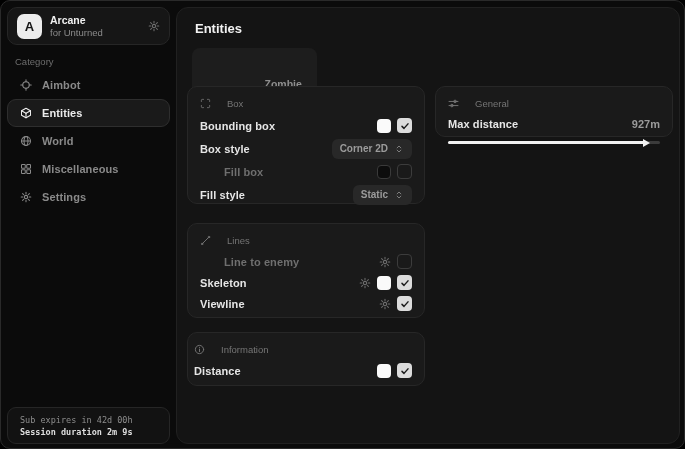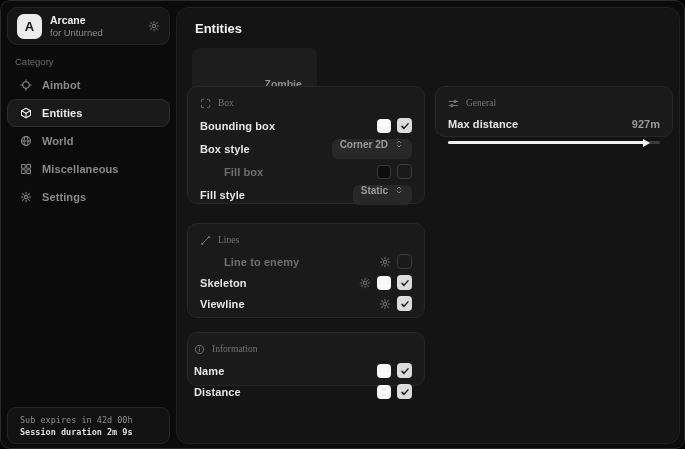--- a/index.html
+++ b/index.html
@@ -39,39 +39,39 @@
     padding:5px 12px;border-radius:6px;font-family:inherit;cursor:pointer;}
   .tab.active{background:#15803d;color:#f0f0f0;margin-top:44px;}
 
   .card{position:absolute;background:#1a1a1a;border:1px solid #272727;border-radius:10px;
     box-sizing:border-box;padding:9px 12px;}
   .card-box{left:10px;top:78px;width:238px;height:118px;}
   .card-lines{left:10px;top:215px;width:238px;height:95px;}
   .card-info{left:10px;top:324px;width:238px;height:54px;padding-left:6px;}
   .card-general{left:258px;top:78px;width:238px;height:51px;}
 
-  .section-head{display:flex;align-items:center;gap:7px;height:14px;margin-bottom:4px;
-    color:#757575;font-family:Liberation Serif, serif;font-size:9.5px;}
+  .section-head{display:flex;align-items:center;gap:16px;height:14px;margin-bottom:4px;
+    color:#757575;font-family:Liberation Sans, sans-serif;font-size:9.5px;}
   .section-head .icon{display:flex;}
 
   .row{display:flex;align-items:center;justify-content:space-between;height:23px;}
   .card-lines .row,.card-info .row{height:21px;}
   .row-label{font-size:11px;font-weight:600;color:#e6e6e6;letter-spacing:.1px;}
   .row.disabled .row-label{color:#6f6f6f;padding-left:24px;}
   .controls{display:flex;align-items:center;gap:6px;}
 
   .swatch{width:14px;height:14px;border-radius:4px;cursor:pointer;box-sizing:border-box;}
   .swatch.white{background:#fafafa;}
   .swatch.black{background:#0d0d0d;border:1px solid #3a3a3a;}
   .checkbox{width:15px;height:15px;border-radius:4px;box-sizing:border-box;display:flex;
     align-items:center;justify-content:center;cursor:pointer;}
   .checkbox.checked{background:#dcdcdc;color:#1c1c1c;}
   .checkbox.unchecked{border:1.5px solid #4a4a4a;color:transparent;}
   .row.disabled .checkbox.unchecked{border-color:#3c3c3c;}
-  .dropdown{display:flex;align-items:flex-start;gap:6px;background:#282828;border:0;border-radius:6px;
+  .dropdown{display:flex;align-items:center;gap:6px;background:#282828;border:0;border-radius:6px;
     height:20px;padding:0 8px;color:#9b9b9b;font-size:10px;font-weight:600;font-family:inherit;cursor:pointer;}
   .dropdown .dd{color:#8a8a8a;display:flex;}
   .row-gear{color:#6f6f6f;cursor:pointer;display:flex;}
 
   .gen-row{display:flex;align-items:center;justify-content:space-between;height:20px;margin-top:1px;}
   .gen-value{font-size:11px;font-weight:600;color:#9a9a9a;}
   .slider{position:relative;height:3px;background:#3b3b3b;border-radius:2px;margin-top:7px;cursor:pointer;}
   .slider-fill{position:absolute;left:0;top:0;height:100%;background:#f2f2f2;border-radius:2px;}
   .slider-thumb{position:absolute;top:50%;transform:translate(-2px,-50%);width:0;height:0;
     border-top:4px solid transparent;border-bottom:4px solid transparent;border-left:7px solid #f2f2f2;}
@@ -292,31 +292,20 @@
         <span class="icon">
             <svg width="11" height="11" viewBox="0 0 16 16" fill="none" stroke="currentColor" stroke-width="1.4" stroke-linecap="round" stroke-linejoin="round">
               <circle cx="8" cy="8" r="6"></circle>
               <line x1="8" y1="7.4" x2="8" y2="11"></line>
               <line x1="8" y1="4.8" x2="8" y2="5"></line>
             </svg>
           </span>
         <span>Information</span>
       </div>
       <div class="row">
-        <span class="row-label">Name</span>
-        <span class="controls">
-          <span class="swatch white"></span>
-          <span class="checkbox checked">
-              <svg width="10" height="10" viewBox="0 0 16 16" fill="none" stroke="currentColor" stroke-width="2.4" stroke-linecap="round" stroke-linejoin="round">
-                <path d="M3.2 8.6 6.4 11.8 12.8 4.6"></path>
-              </svg>
-            </span>
-        </span>
-      </div>
-      <div class="row">
         <span class="row-label">Distance</span>
         <span class="controls">
           <span class="swatch white"></span>
           <span class="checkbox checked">
               <svg width="10" height="10" viewBox="0 0 16 16" fill="none" stroke="currentColor" stroke-width="2.4" stroke-linecap="round" stroke-linejoin="round">
                 <path d="M3.2 8.6 6.4 11.8 12.8 4.6"></path>
               </svg>
             </span>
         </span>
       </div>

